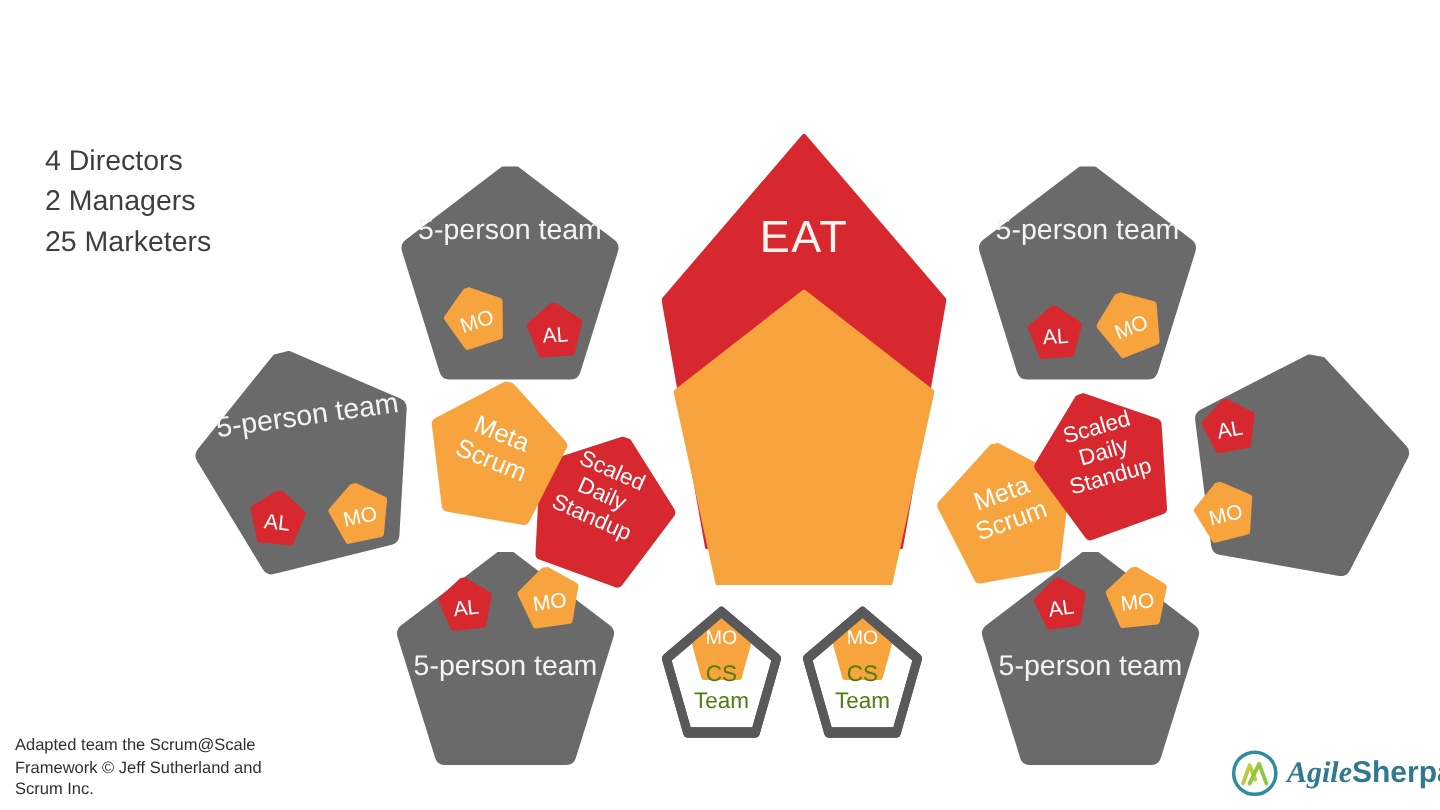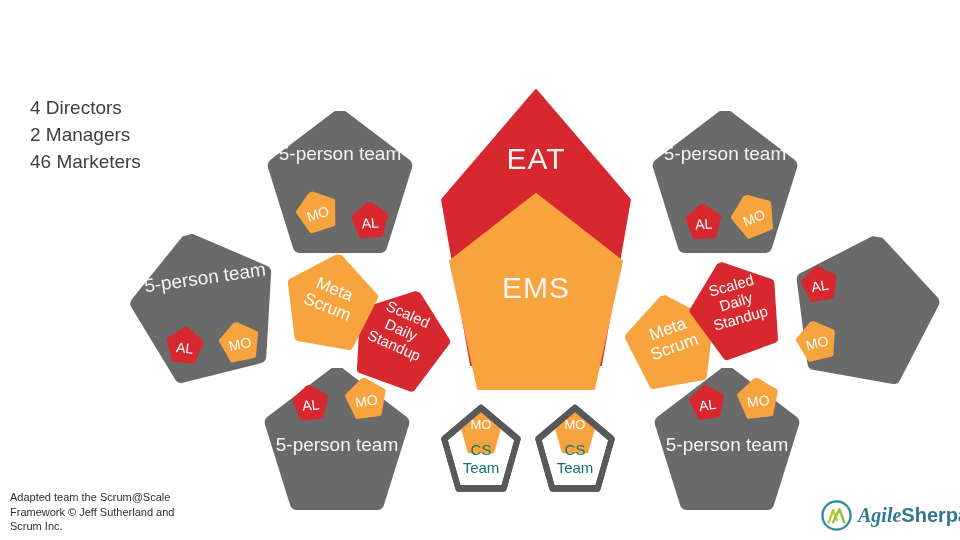--- a/index.html
+++ b/index.html
@@ -53,42 +53,42 @@
   .cs-team svg{position:absolute;left:0;top:0;width:100%;height:100%;}
   .cs-white{fill:#ffffff;stroke:#58595b;stroke-width:7;stroke-linejoin:round;}
   .cs-outline{fill:none;stroke:#58595b;stroke-width:7;stroke-linejoin:round;}
   .cs-mo-poly{fill:#f7a33e;stroke:#f7a33e;stroke-width:4;stroke-linejoin:round;}
   .cs-mo{
     position:absolute;left:0;top:13px;width:100%;text-align:center;
     color:#fff;font-size:13px;
   }
   .cs-label{
     position:absolute;left:22px;top:37px;width:40px;text-align:center;
-    color:#0f766e;font-size:15px;line-height:1.2;
+    color:#4d7c0f;font-size:15px;line-height:1.2;
   }
   
   .footer{
     position:absolute;left:10px;top:490px;width:185px;
     font-size:11px;line-height:1.33;color:#2f2f2f;
   }
   .logo{position:absolute;left:820px;top:499px;display:flex;align-items:center;gap:5px;}
   .logo-icon{width:33px;height:33px;}
   .brand{font-size:20px;color:#30798e;white-space:nowrap;}
   .brand .agile{font-family:"Liberation Serif","DejaVu Serif",serif;font-style:italic;font-weight:bold;}
   .brand .sherpas{font-weight:bold;}
 </style>
 </head>
 <body>
 
 <div class="canvas">
 
   <div class="org-lines">
     <div>4 Directors</div>
     <div>2 Managers</div>
-    <div>46 Marketers</div>
+    <div>25 Marketers</div>
   </div>
 
   <div class="ceremony red" style="left:351px;top:289px;width:100px;height:98px;">
     <svg viewBox="0 0 100 92" preserveAspectRatio="none" style="transform:rotate(20deg);">
       <polygon points="50,3 93.7,34.8 77,86.2 23,86.2 6.3,34.8"></polygon>
     </svg>
     <div class="ceremony-label" style="left:16px;top:16px;width:68px;font-size:15px;transform:rotate(24deg);">Scaled Daily Standup</div>
   </div>
   <div class="ceremony orange" style="left:283px;top:254px;width:96px;height:94px;">
     <svg viewBox="0 0 100 92" preserveAspectRatio="none" style="transform:rotate(10deg);">
@@ -115,21 +115,20 @@
       <polygon class="eat-poly" points="95,1 189,111 160,277 30,277 1,111"></polygon>
     </svg>
   </div>
 
   <div class="shape" style="left:449px;top:193px;width:174px;height:197px;">
     <svg viewBox="0 0 174 197" preserveAspectRatio="none">
       <polygon class="ems-poly" points="87,1 173,68 145,196 29,196 1,68"></polygon>
     </svg>
   </div>
   <div class="center-label" style="left:441px;top:142px;width:190px;">EAT</div>
-  <div class="center-label" style="left:449px;top:271px;width:174px;">EMS</div>
 
   <div class="team" style="left:265px;top:111px;">
     <svg class="pent" viewBox="0 0 100 92" preserveAspectRatio="none">
       <polygon class="pent-gray" points="50,3 93.7,34.8 77,86.2 23,86.2 6.3,34.8"></polygon>
     </svg>
     <div class="team-label" style="top:32px;">5-person team</div>
     <div class="badge orange" style="left:31px;top:80px;width:42px;height:40px;transform:rotate(-18deg);">
       <svg viewBox="0 0 100 92" preserveAspectRatio="none">
           <polygon points="50,3 93.7,34.8 77,86.2 23,86.2 6.3,34.8"></polygon>
         </svg>

